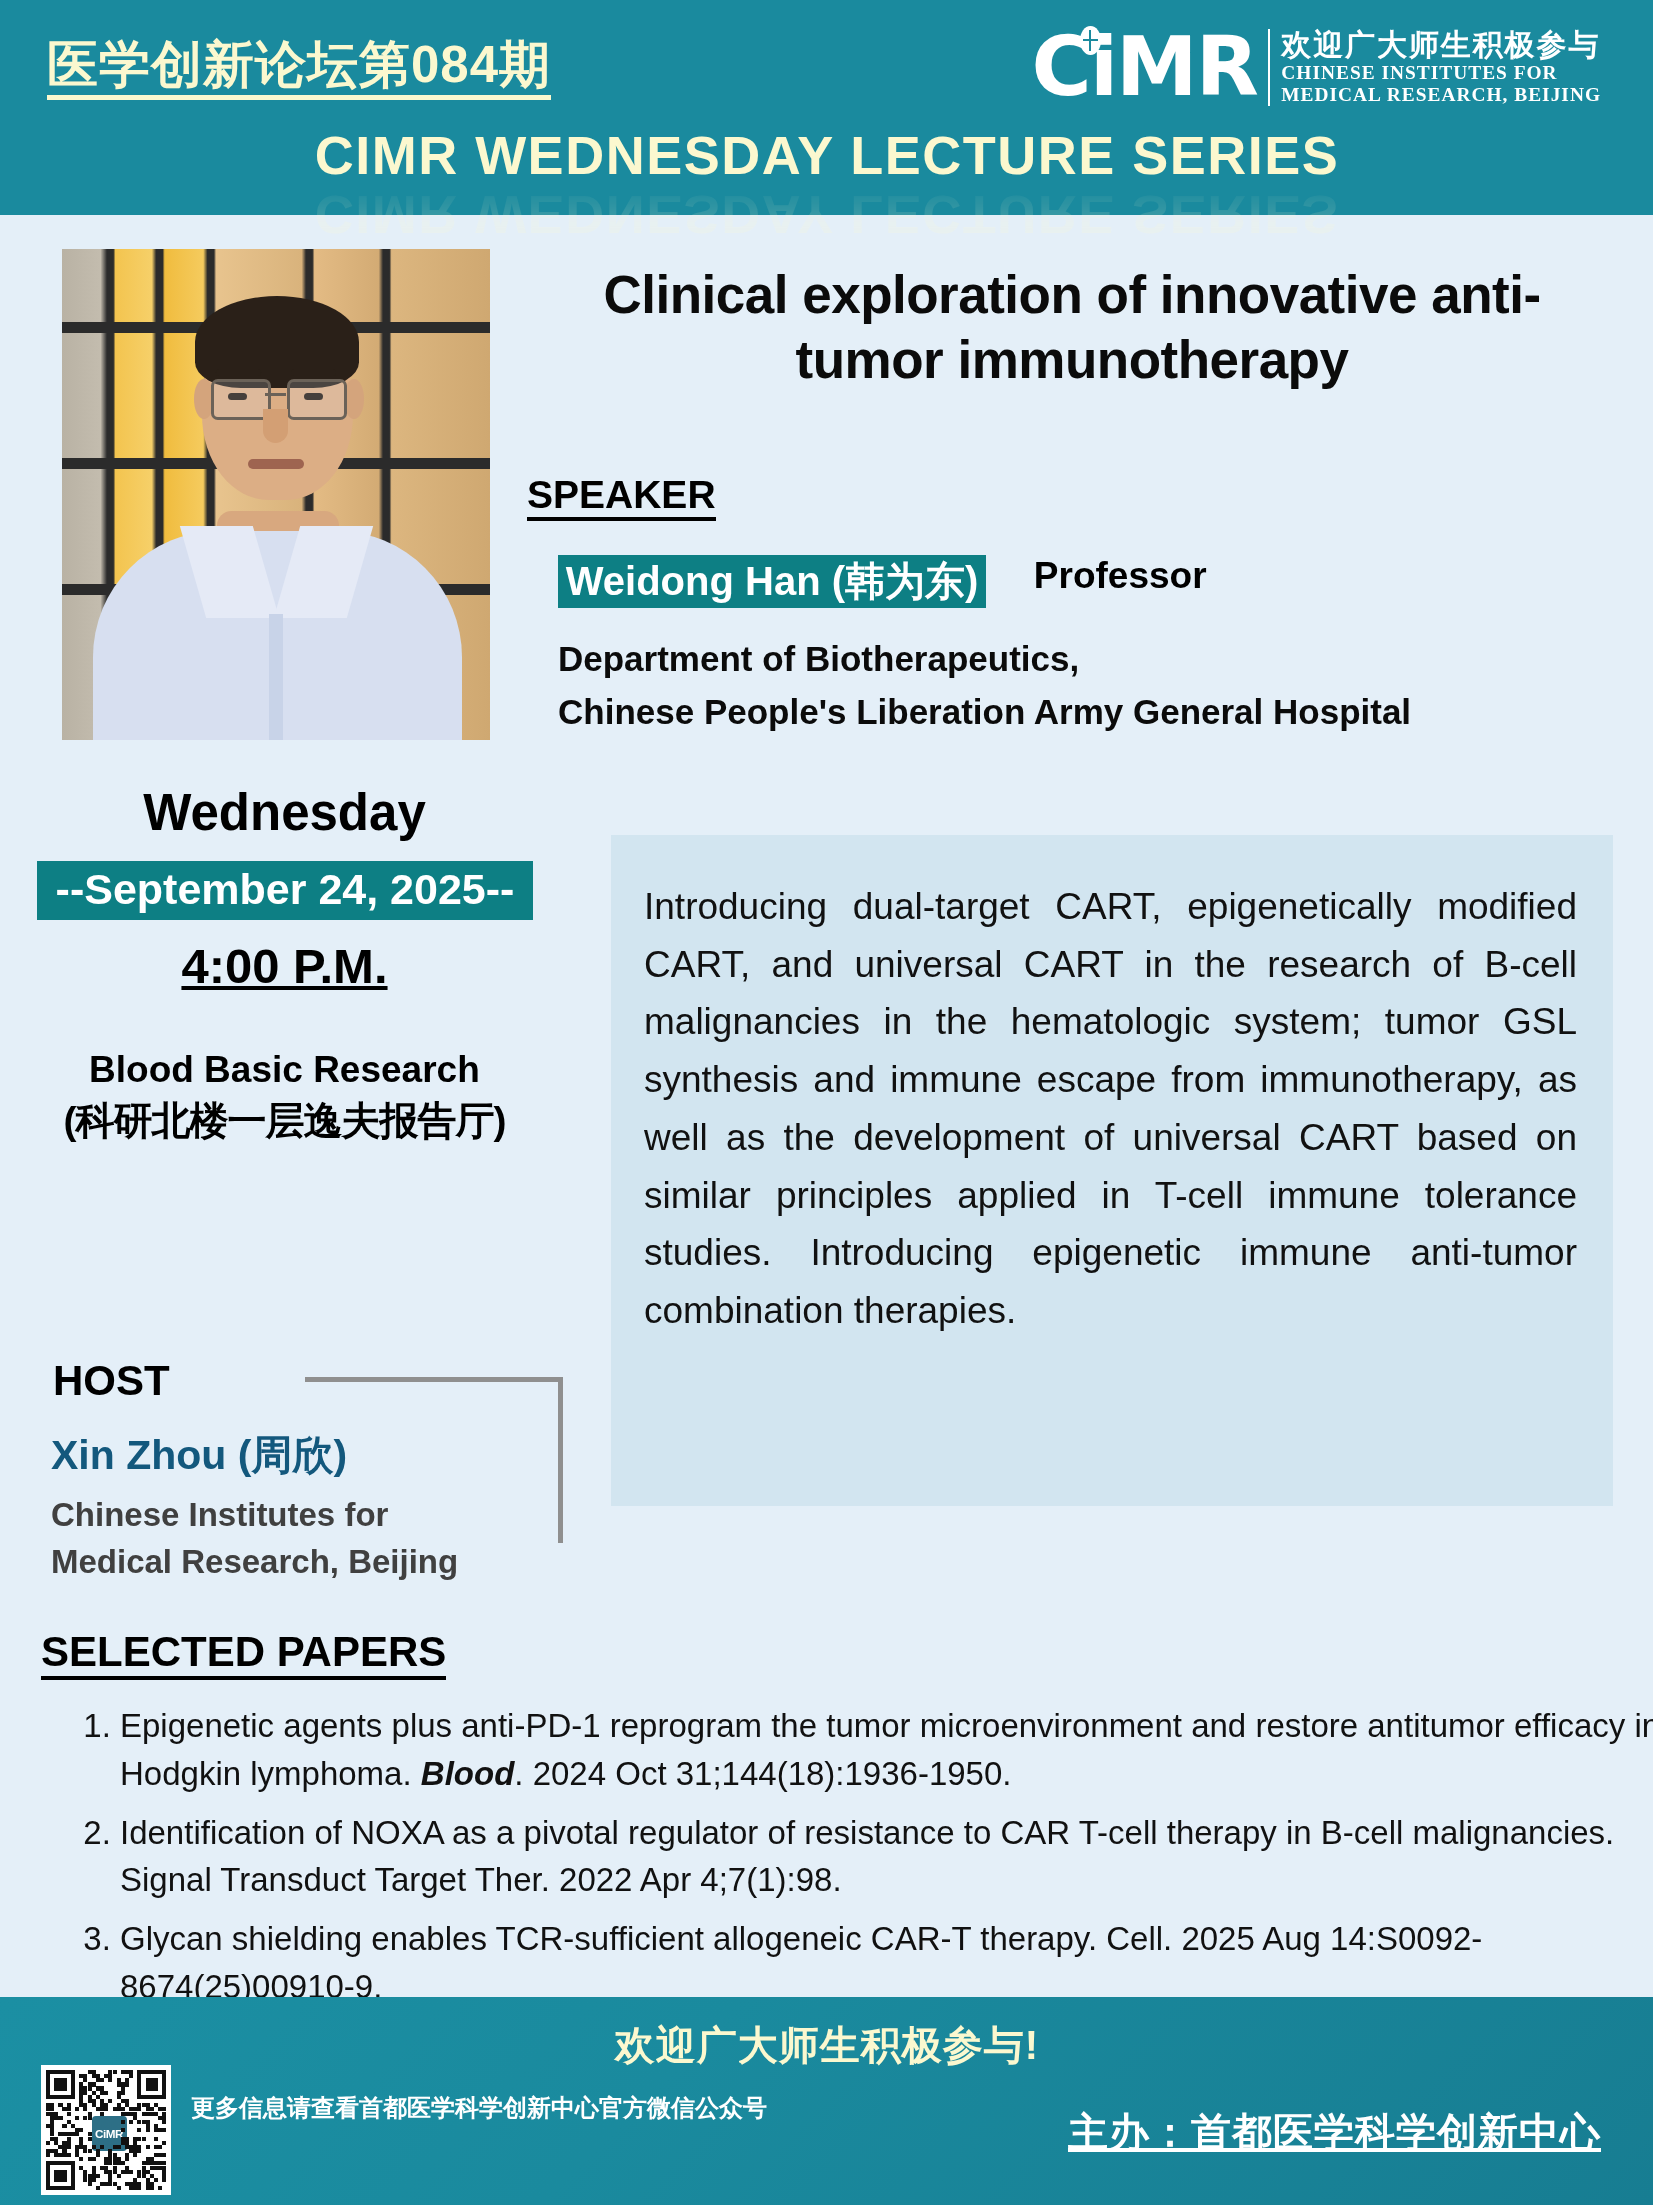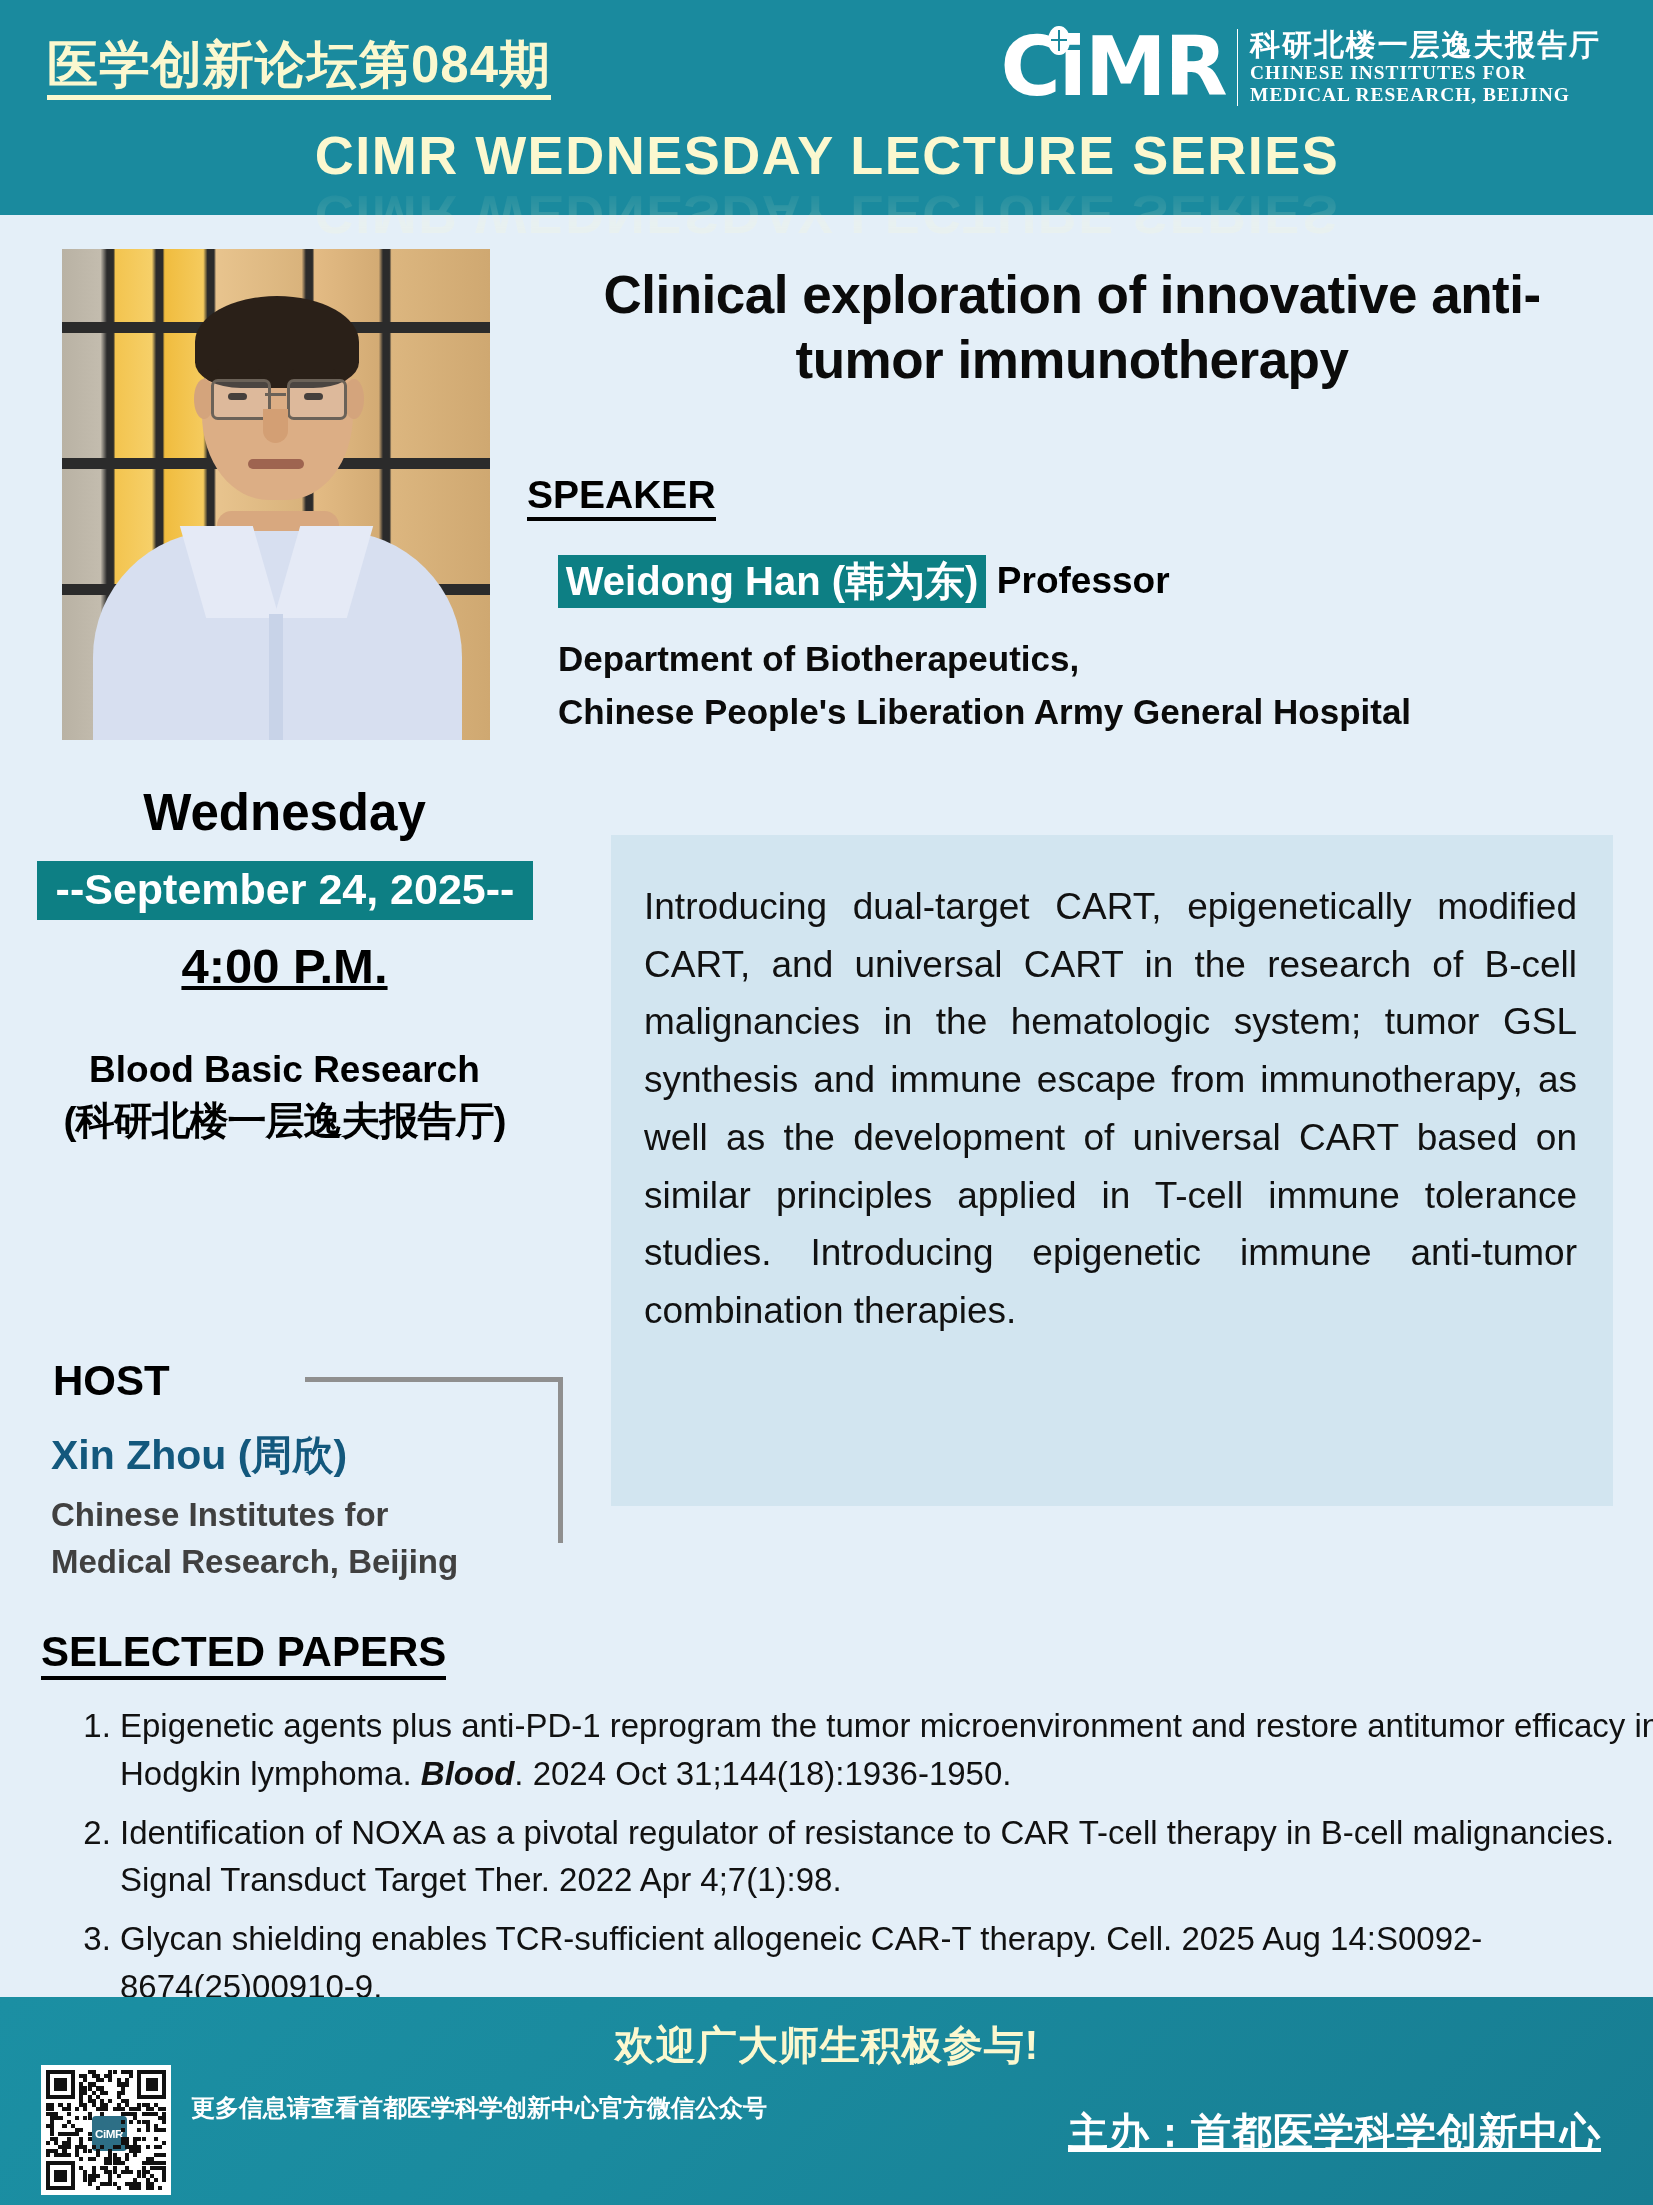--- a/index.html
+++ b/index.html
@@ -290,22 +290,23 @@
     color: #000;
     border-bottom: 4.4px solid #000;
     padding-bottom: 1px;
     line-height: 1.05;
   }
   .speaker-name-row {
     position: absolute;
     left: 558px;
     top: 555px;
     display: flex;
-    align-items: center;
+    align-items: flex-start;
     white-space: nowrap;
+    gap: 37px;
   }
   .speaker-name {
     background: #0d7f84;
     color: #ffffff;
     font-size: 40px;
     font-weight: bold;
     padding: 5.8px 7.8px 6.8px 7.8px;
     line-height: 1.0;
   }
   .speaker-rank {
@@ -530,21 +531,21 @@
 
   <div class="top-band"></div>
 
   <div class="issue-label">医学创新论坛第084期</div>
 
   <div class="cimr-logo">
     <div class="cimr-mark">CiMR</div>
     <div class="cimr-dot"></div>
     <div class="logo-divider"></div>
     <div class="logo-words">
-      <div class="logo-cn">科研北楼一层逸夫报告厅</div>
+      <div class="logo-cn">欢迎广大师生积极参与</div>
       <div class="logo-en1">CHINESE INSTITUTES FOR</div>
       <div class="logo-en2">MEDICAL RESEARCH, BEIJING</div>
     </div>
   </div>
 
   <div class="series-title">CIMR WEDNESDAY LECTURE SERIES</div>
   <div class="series-title-mirror">CIMR WEDNESDAY LECTURE SERIES</div>
 
   <div class="portrait">
     <div class="ph-bg"></div>

